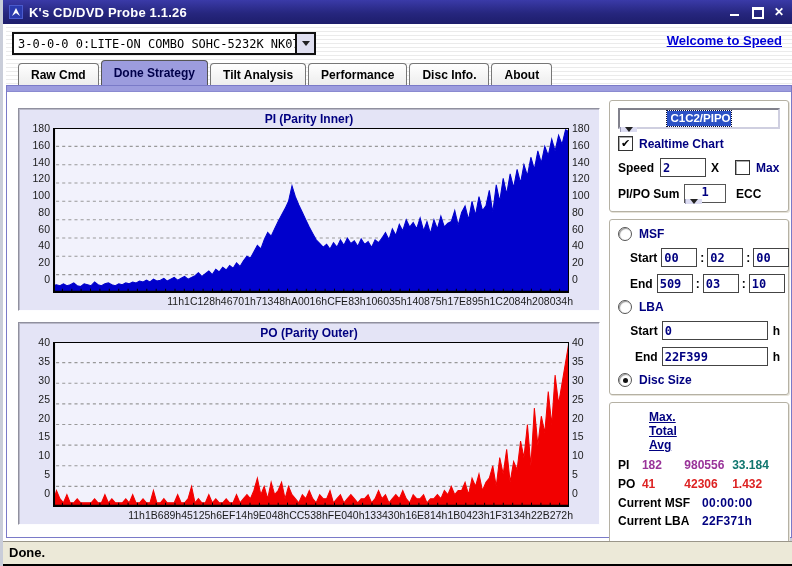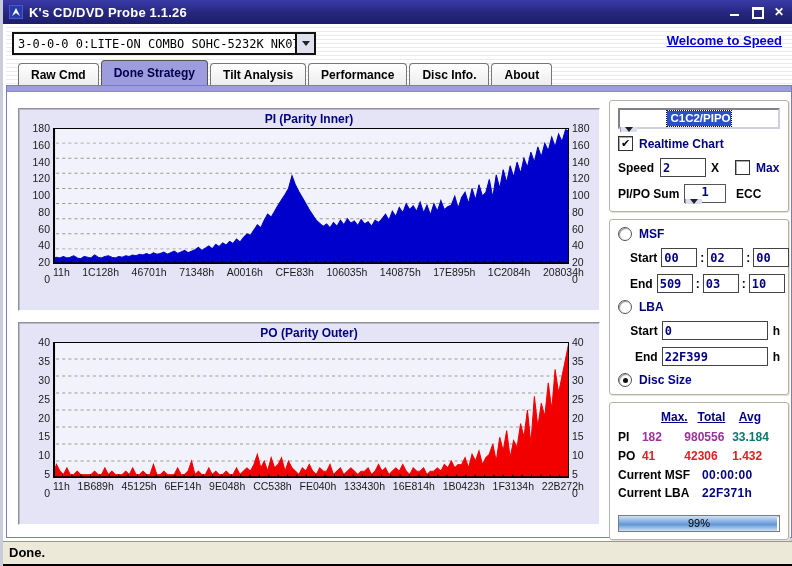--- a/index.html
+++ b/index.html
@@ -36,28 +36,28 @@
   .mainpanel{position:absolute;left:3px;top:85px;width:786px;height:453px;background:#fff;
     border:1px solid #7a7ac8;box-sizing:border-box;}
   .panel-topstrip{position:absolute;left:0;top:0;width:100%;height:5px;background:#9c9cde;border-bottom:1px solid #8a8ad0;}
   
   .chartbox{position:absolute;left:11px;width:582px;height:203px;background:#e4e4f6;
     border:1px solid;border-color:#90909e #fdfdff #fdfdff #90909e;box-shadow:inset 1px 1px 0 #b9b9c9;
     box-sizing:border-box;padding:2px 4px;}
   .chartbox.pi{top:22px;}
   .chartbox.po{top:236px;}
   .chart-title{text-align:center;color:#000080;font-weight:bold;font-size:12px;height:17px;line-height:17px;}
-  .chart-body{display:flex;height:136px;justify-content:flex-end;}
+  .chart-body{display:flex;height:165px;justify-content:flex-end;}
   .ylab{position:relative;width:30px;font-size:10.5px;color:#1a1a1a;}
   .ylab span{position:absolute;right:3px;white-space:nowrap;}
   .ylab.right{width:26px;}
   .ylab.right span{right:auto;left:3px;}
   .plot{position:relative;flex:1;background:#f2f2fc;}
   .plot svg{position:absolute;inset:0;width:100%;height:100%;display:block;}
-  .xlab{display:flex;justify-content:space-between;padding:2px 0 0 30px;margin-right:11px;font-size:10.5px;color:#1a1a1a;white-space:nowrap;}
+  .xlab{display:flex;justify-content:flex-end;padding:2px 0 0 30px;margin-right:22px;font-size:10.5px;color:#1a1a1a;white-space:nowrap;}
   
   .controls{position:absolute;left:602px;top:14px;width:180px;}
   .gbox{background:#fff;border:1px solid #b5b1a4;border-radius:3px;box-shadow:1px 1px 0 #e6e3da;
     padding:7px 8px;margin-bottom:7px;box-sizing:border-box;font-size:12px;}
   .row{display:flex;align-items:center;margin:7px 0;}
   .blk{font-weight:bold;color:#000;}
   .navy{font-weight:bold;color:#000080;}
   .combo{display:flex;align-items:center;border:1px solid #555;background:#fff;box-sizing:border-box;flex-direction:column;}
   .main-combo{height:21px;border:2px inset #cfcfe0;}
   .combo-sel{flex:1;height:15px;line-height:15px;background:#2a50c5;color:#fff;font-weight:bold;font-size:11.5px;
@@ -69,21 +69,21 @@
   .w36{width:30px;} .w44{width:40px;} .w96{width:100px;}
   .chk{width:13px;height:13px;background:#fff;border:1px solid #333;box-shadow:inset 1px 1px 0 #aaa;
     display:inline-flex;align-items:center;justify-content:center;font-size:11px;color:#000;margin-right:6px;flex:0 0 auto;}
   .radio{width:12px;height:12px;border-radius:50%;background:#fff;border:1px solid #555;
     box-shadow:inset 1px 1px 1px #999;display:inline-flex;align-items:center;justify-content:center;margin-right:7px;flex:0 0 auto;}
   .radio.sel::after{content:"";width:5px;height:5px;border-radius:50%;background:#111;}
   .indent{margin-left:12px;}
   .sep{color:#000;font-weight:bold;margin:0 3px;}
   .unit{font-weight:bold;color:#000;margin-left:5px;}
   
-  .stat-head{display:flex;font-weight:bold;color:#000080;text-decoration:underline;margin:0 0 6px 43px;}
+  .stat-head{display:flex;font-weight:bold;color:#000080;text-decoration:underline;margin:0 0 6px 31px;flex-direction:column;}
   .stat-head span{width:52px;} .stat-head span:first-child{width:46px;}
   .stat-row{display:flex;margin:5px 0;font-weight:bold;}
   .stat-row .lbl{width:26px;color:#000;}
   .stat-row .v{width:52px;} .stat-row .v.first{width:46px;}
   .cur-row{display:flex;margin:4px 0;font-weight:bold;}
   .cur-row .lbl{width:84px;color:#000;}
   .cur-row .val{color:#000080;letter-spacing:.3px;}
   .progress{height:15px;border:1px solid #7b7b7b;background:#fff;margin-top:15px;position:relative;box-shadow:inset 1px 1px 1px #bbb;}
   .progress .fill{height:100%;background:linear-gradient(180deg,#cfe0f5 0%,#78a8e0 45%,#5e94d6 55%,#cfe0f5 100%);}
   .progress .ptext{position:absolute;inset:0;text-align:center;font-size:11px;line-height:15px;color:#000;}

